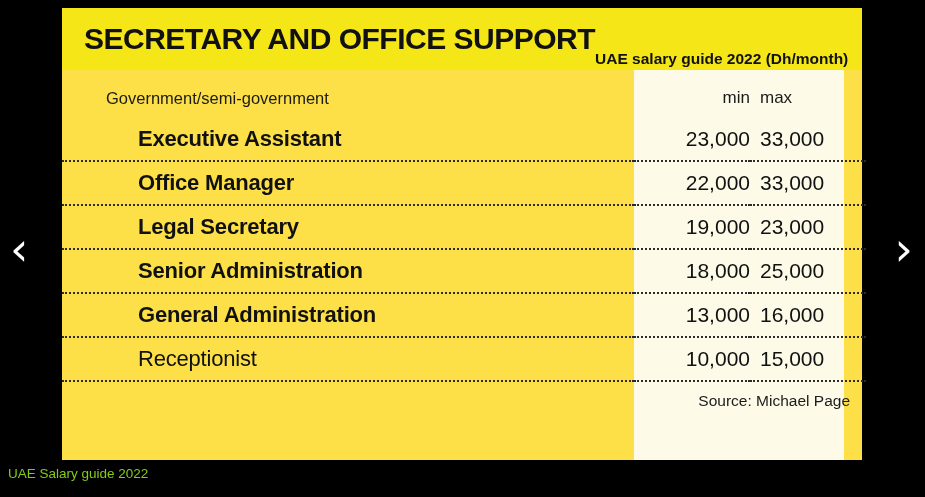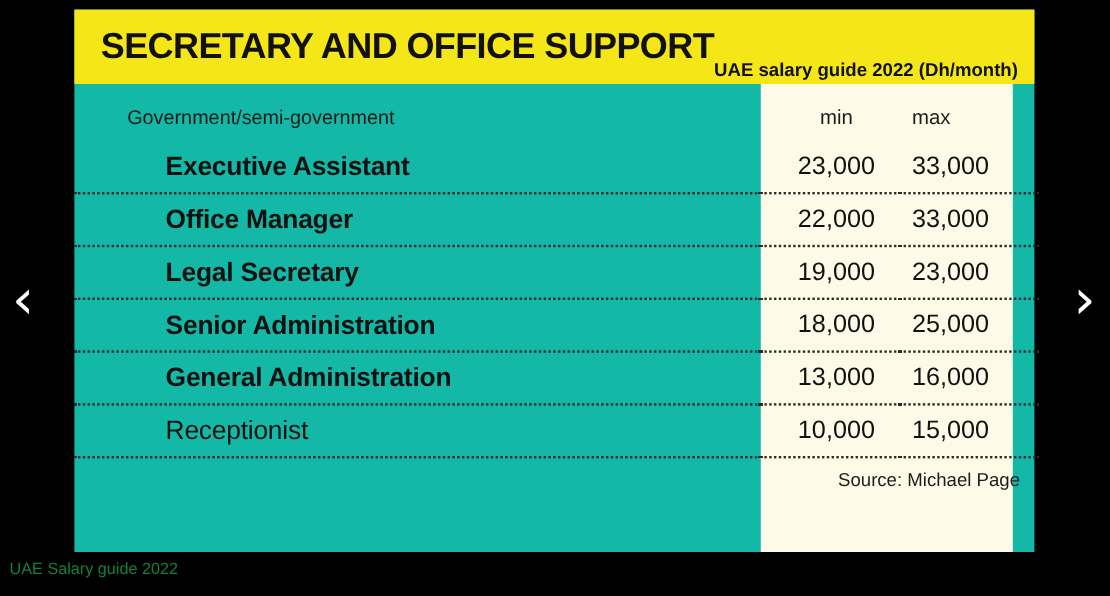--- a/index.html
+++ b/index.html
@@ -33,21 +33,21 @@
   }
   .arrow-left { left: 10px; }
   .arrow-right { right: 12px; }
 
   .card {
     position: absolute;
     left: 62px;
     top: 8px;
     width: 800px;
     height: 452px;
-    background: #14b8a6;
+    background: #fde047;
     box-sizing: border-box;
   }
   .card-header {
     background: #f5e617;
     height: 62px;
     display: flex;
     align-items: center;
     padding: 0 20px 0 22px;
     box-sizing: border-box;
   }
@@ -89,21 +89,21 @@
     position: relative;
     width: 100%;
     border-collapse: collapse;
     table-layout: fixed;
   }
   td, th {
     padding: 0;
     vertical-align: middle;
   }
   .col-role { width: 528px; padding-left: 44px; }
-  .col-min  { width: 106px; text-align: center; padding-left: 10px;}
+  .col-min  { width: 106px; text-align: right; padding-left: 10px;}
   .col-max  { width: 106px; text-align: left; padding-left: 10px;}
 
   tr.head-row td {
     height: 40px;
     padding-top: 8px;
   }
   .head-label {
     font-family: "Liberation Sans", sans-serif;
     font-size: 16.5px;
     color: #1b1b1b;
@@ -145,21 +145,21 @@
   }
   .source {
     font-family: "Liberation Sans", sans-serif;
     font-size: 15.5px;
     color: #1b1b1b;
   }
   .caption {
     position: absolute;
     left: 8px;
     top: 466px;
-    color: #15803d;
+    color: #84cc16;
     font-family: "Liberation Sans", sans-serif;
     font-size: 13.5px;
   }
 </style>
 </head>
 <body>
 
 <div class="stage">
 
   <div class="arrow arrow-left">‹</div>

